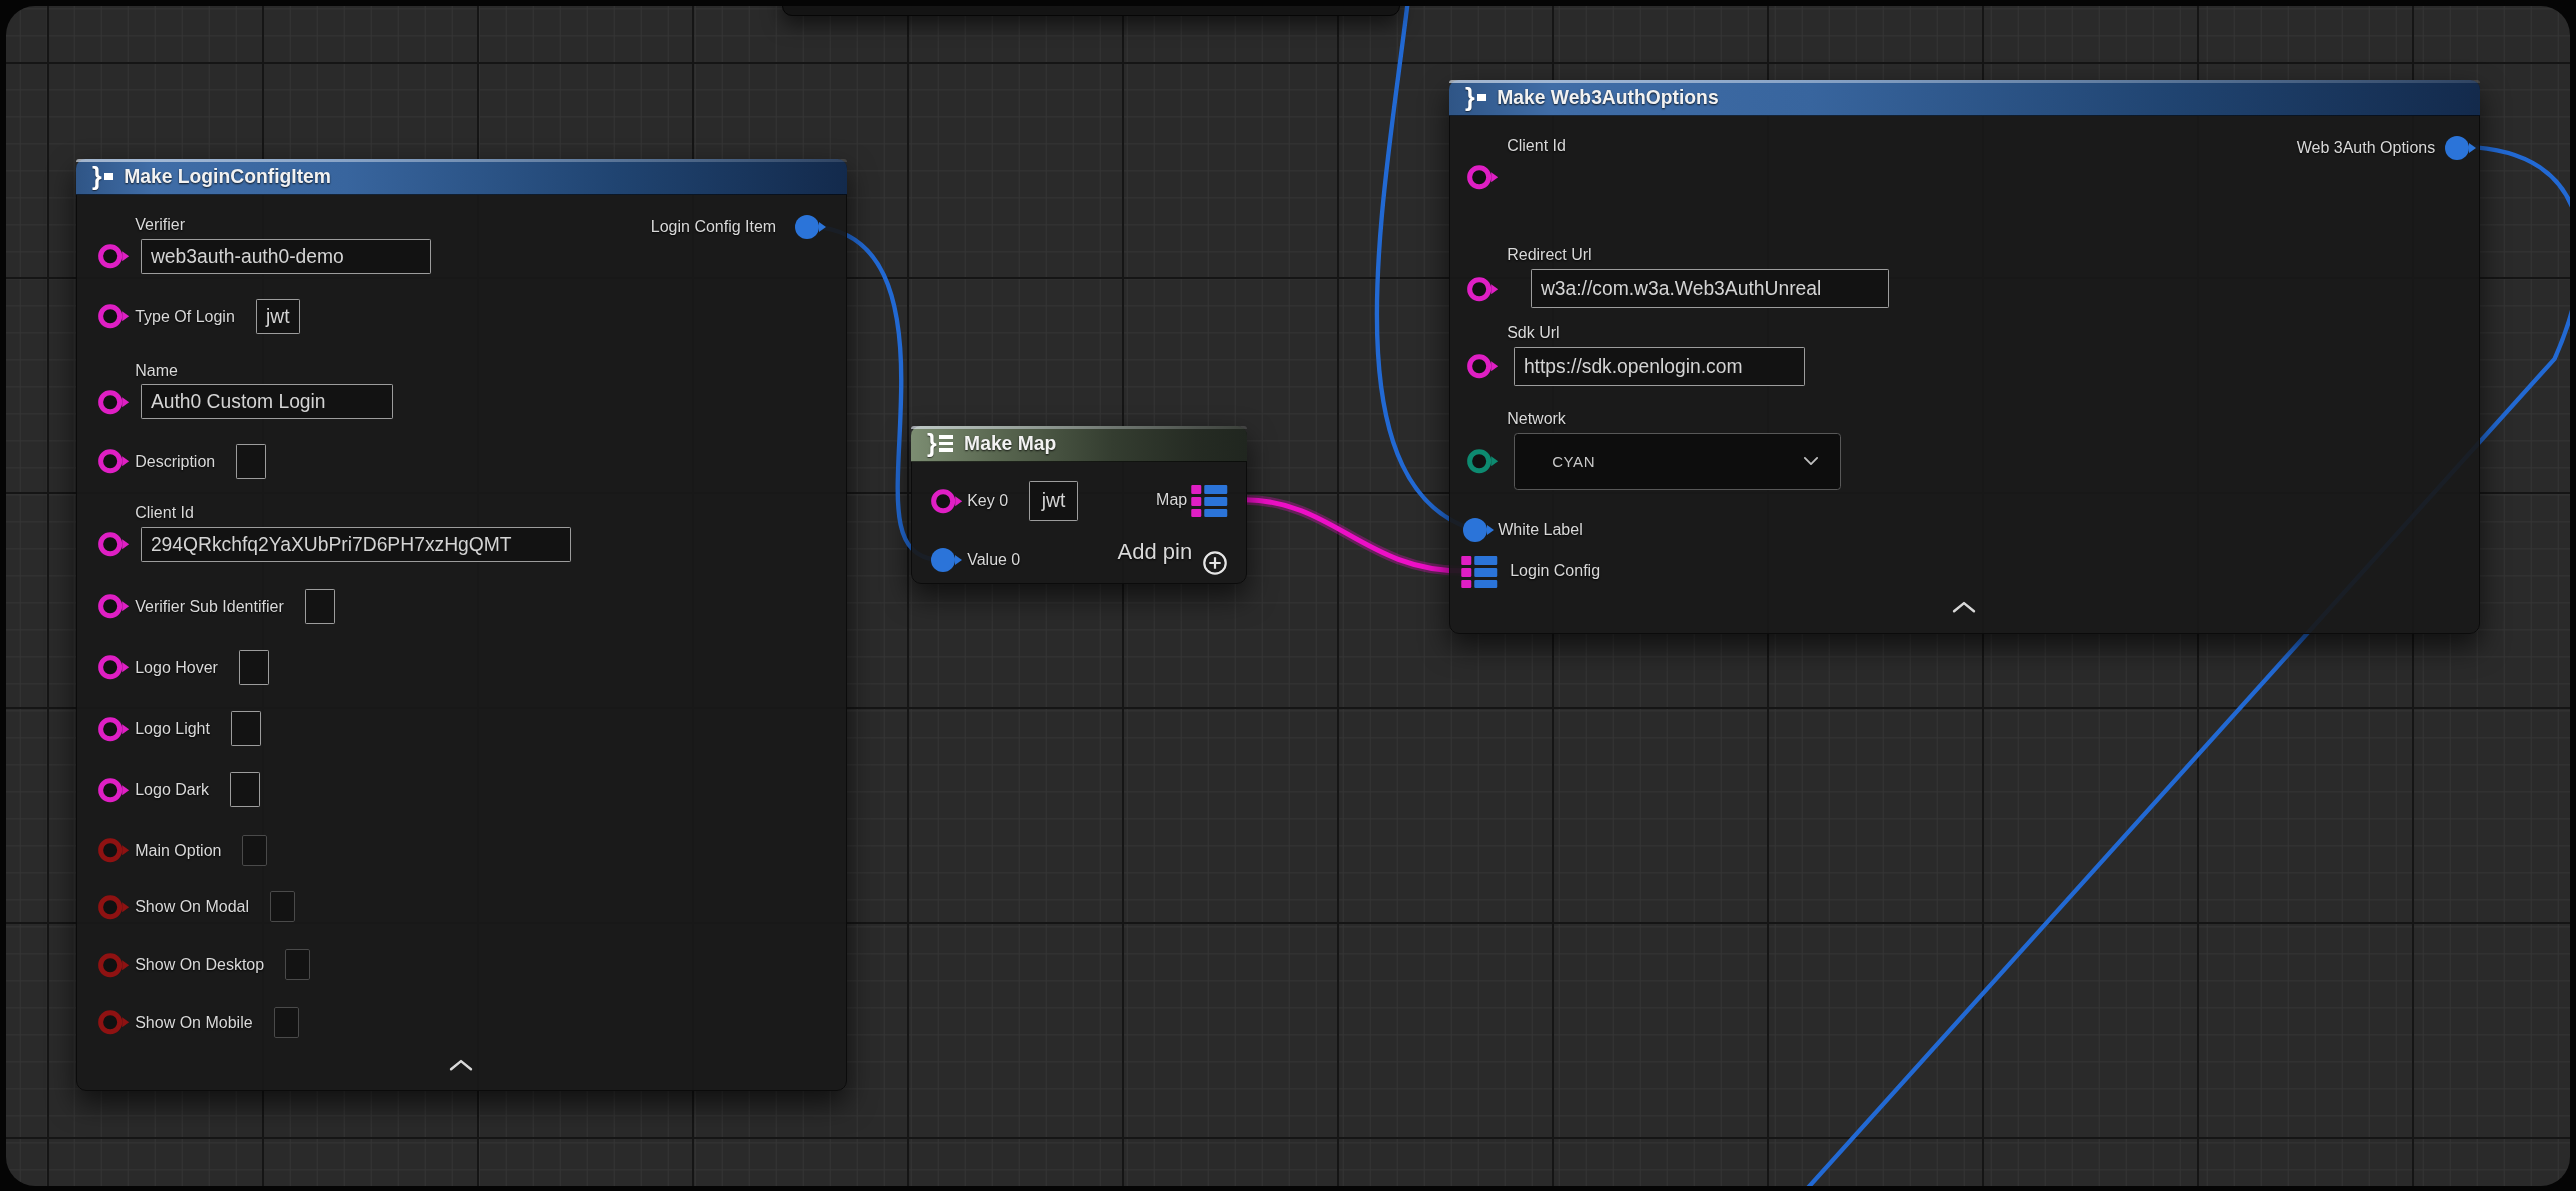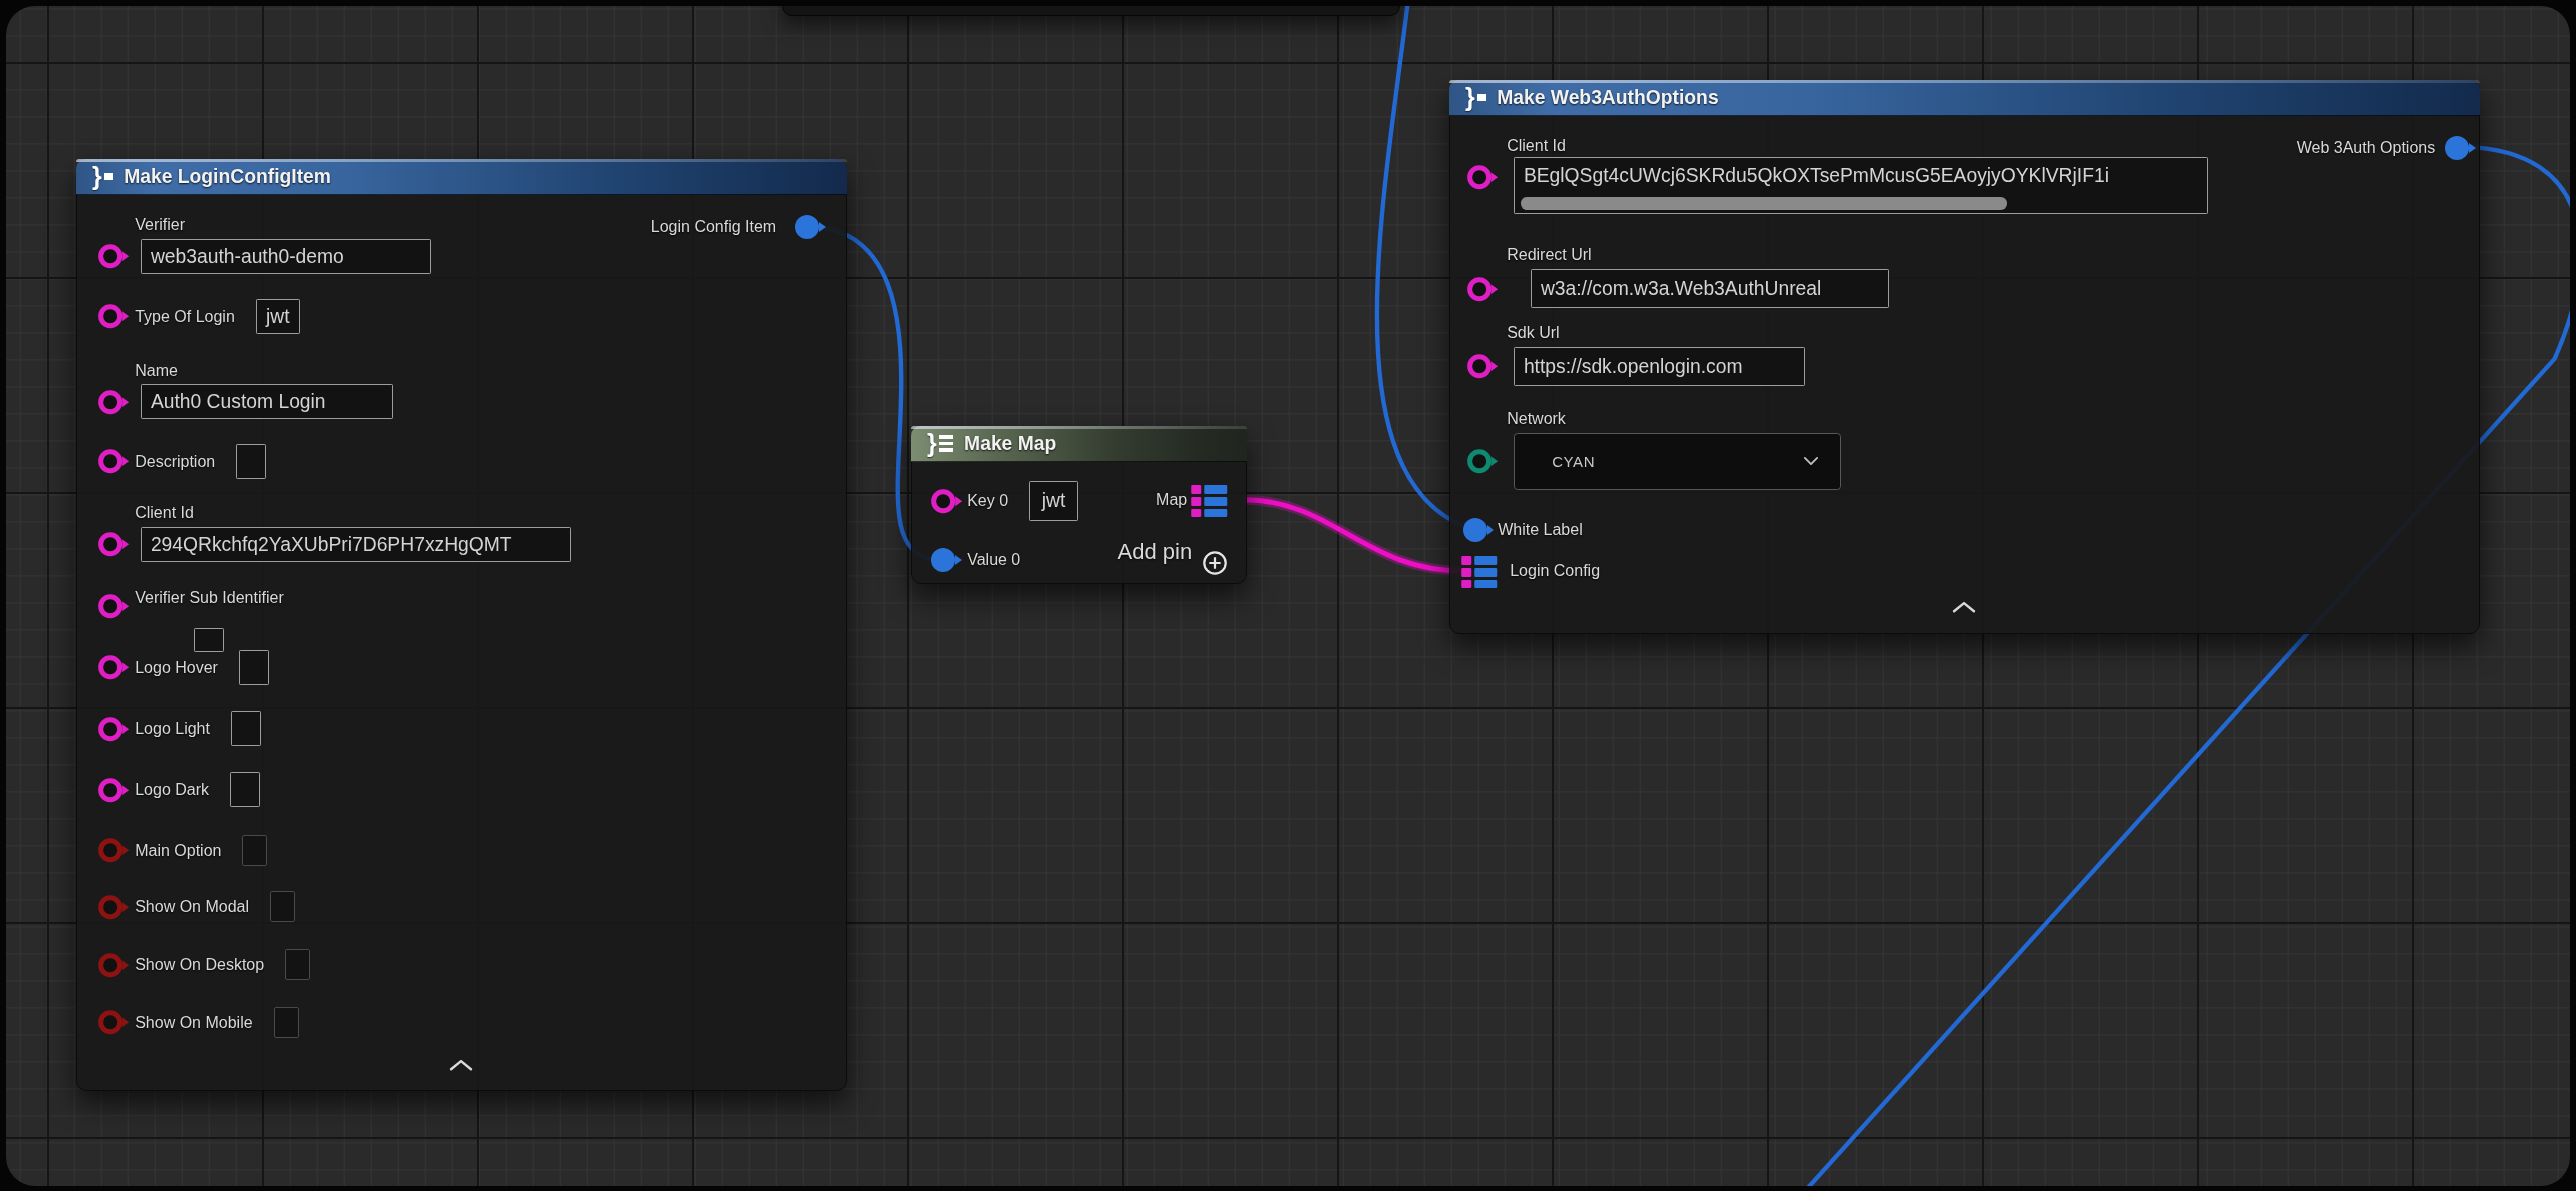--- a/index.html
+++ b/index.html
@@ -119,21 +119,21 @@
 
       <div class="lbl" style="left:58px;top:342px;">Client Id</div>
       <span class="pin ring str" style="left:33px;top:384px;">
           <span class="dot"></span>
         </span>
       <input class="tf" readonly="" style="position: absolute; left: 64px; top: 367px; width: 430px; height: 35px;" value="294QRkchfq2YaXUbPri7D6PH7xzHgQMT">
 
       <span class="pin ring str" style="left:33px;top:446px;">
           <span class="dot"></span>
         </span>
-      <div class="prow" style="left:58px;top:429px;height:35px;flex-direction:column;">
+      <div class="prow" style="left:58px;top:429px;height:35px;">
         <span class="lbl2">Verifier Sub Identifier</span>
         <input class="tf emptybox" readonly="" style="width: 30px; height: 35px;" value="">
       </div>
 
       <span class="pin ring str" style="left:33px;top:507px;">
           <span class="dot"></span>
         </span>
       <div class="prow" style="left:58px;top:490px;height:35px;">
         <span class="lbl2">Logo Hover</span>
         <input class="tf emptybox" readonly="" style="width: 30px; height: 35px;" value="">
@@ -251,24 +251,20 @@
 
       <span class="pin filled struct" style="left:1007px;top:67px;">
           <span class="dot"></span>
         </span>
       <div class="lbl r" style="right:44px;top:56px;">Web 3Auth Options</div>
 
       <div class="lbl" style="left:57px;top:54px;">Client Id</div>
       <span class="pin ring str" style="left:29px;top:96px;">
           <span class="dot"></span>
         </span>
-      <div class="bigfield" style="left:64px;top:76px;width:694px;height:57px;">
-        <div class="txt">BEglQSgt4cUWcj6SKRdu5QkOXTsePmMcusG5EAoyjyOYKlVRjIF1i</div>
-        <div class="sbar"></div>
-      </div>
 
       <div class="lbl" style="left:57px;top:163px;">Redirect Url</div>
       <span class="pin ring str" style="left:29px;top:208px;">
           <span class="dot"></span>
         </span>
       <input class="tf" readonly="" style="position: absolute; left: 64px; top: 188px; width: 358px; height: 39px; margin-left: 17px;" value="w3a://com.w3a.Web3AuthUnreal">
 
       <div class="lbl" style="left:57px;top:241px;">Sdk Url</div>
       <span class="pin ring str" style="left:29px;top:285px;">
           <span class="dot"></span>

